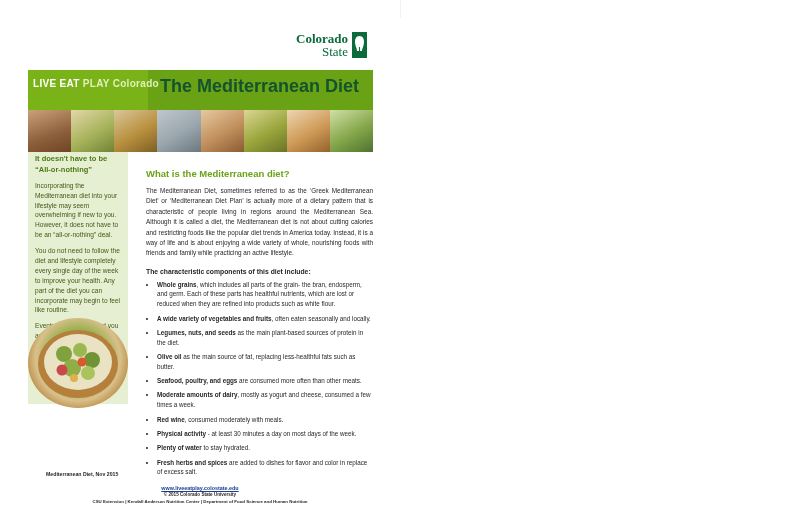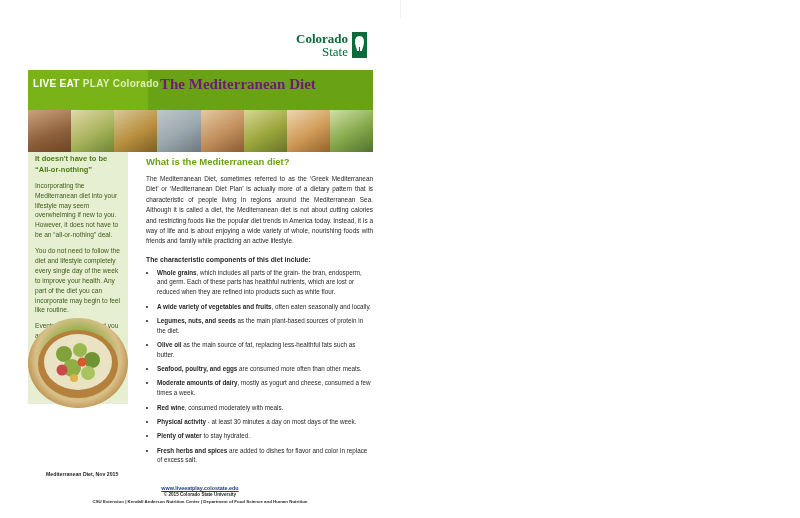--- a/index.html
+++ b/index.html
@@ -52,22 +52,22 @@
     background:#6aa215;
   }
   .lep {
     position:absolute; left:33px; top:60px;
     font-size:10px; font-weight:bold; letter-spacing:.3px; color:#ffffff;
   }
   .lep .mid { color:#ffffff; }
   .lep .light { color:#dff0b8; font-weight:bold; }
   .l-title {
     position:absolute; left:160px; top:58px; width:215px;
-    font-size:15px; font-weight:bold; color:#701a75;
-    font-family:Liberation Serif, serif;
+    font-size:18px; font-weight:bold; color:#14532d;
+    font-family:Liberation Sans, sans-serif;
   }
 
   
   .l-photos {
     position:absolute; left:28px; top:92px; width:345px; height:42px;
     display:flex; overflow:hidden;
   }
   .l-photos div { flex:1; }
 
   
@@ -84,21 +84,21 @@
   }
   .l-salad {
     position:absolute; left:28px; top:300px; width:100px; height:90px;
     border-radius:50%;
     overflow:hidden;
   }
 
   
   .l-main { position:absolute; left:146px; top:134px; width:227px; }
   .l-main h2 {
-    margin:4px 0 7px 0; font-size:9.5px; color:#6aa215; font-weight:bold;
+    margin:16px 0 7px 0; font-size:9.5px; color:#6aa215; font-weight:bold;
   }
   .l-main p {
     margin:0 0 9px 0; font-size:6.4px; line-height:1.62; text-align:justify;
   }
   .l-main h4 {
     margin:4px 0 5px 0; font-size:6.8px; font-weight:bold;
   }
   .l-main ul { margin:0; padding-left:11px; }
   .l-main li {
     font-size:6.3px; line-height:1.56; margin-bottom:4.5px; text-align:left;

